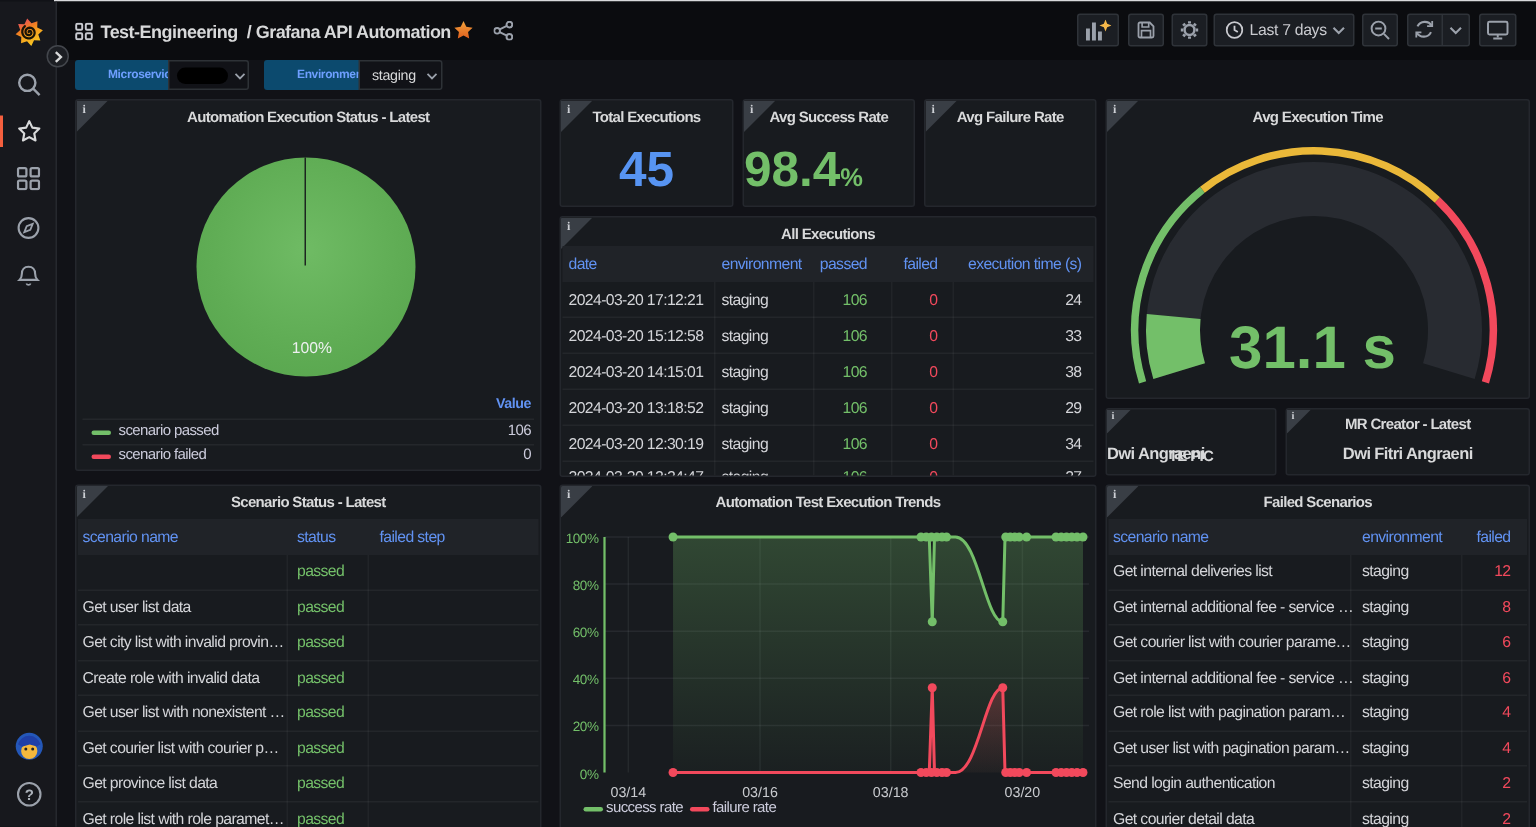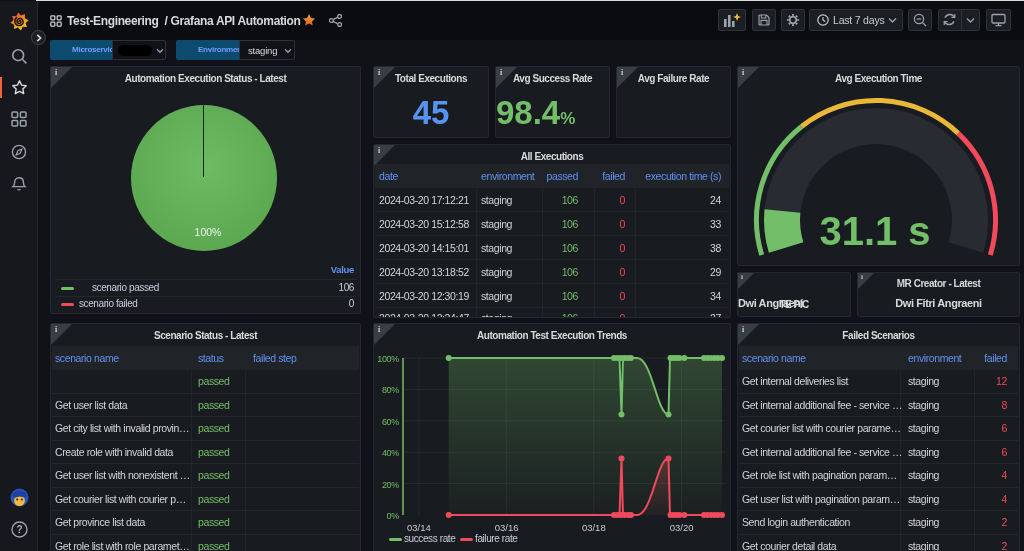--- a/index.html
+++ b/index.html
@@ -207,21 +207,21 @@
         <i>i</i>
       </div>
   <div class="ptitle">Automation Execution Status - Latest</div>
   <div class="abs" style="left:79.5px;top:37.5px;width:146px;height:146px;border-radius:50%;background:radial-gradient(circle at 50% 42%, #6fbb64 0%, #60ad55 55%, #55a34b 100%);"></div>
   <div class="abs" style="left:152px;top:38px;width:1px;height:72px;background:rgba(20,22,26,0.9);"></div>
   <div class="abs" style="left:127px;top:159px;width:60px;text-align:center;font-size:10.5px;color:#eef0f1;">100%</div>
   <div class="abs" style="right:6px;top:196px;height:13px;line-height:13px;font-size:9.5px;letter-spacing:-0.3px;font-weight:700;color:#6192f2;">Value</div>
   <div class="rowline" style="top:212px;left:4px;right:4px;"></div>
   <div class="abs" style="left:10px;top:213px;right:4px;height:16px;">
     <span class="dash" style="left:0;background:#73bf69;"></span>
-    <span class="lgtxt" style="left:18px;margin-left:13px;">scenario passed</span>
+    <span class="lgtxt" style="left:18px;">scenario passed</span>
     <span class="lgtxt" style="right:2px;">106</span>
   </div>
   <div class="rowline" style="top:229px;left:4px;right:4px;"></div>
   <div class="abs" style="left:10px;top:229px;right:4px;height:16px;">
     <span class="dash" style="left:0;background:#f2495c;"></span>
     <span class="lgtxt" style="left:18px;">scenario failed</span>
     <span class="lgtxt" style="right:2px;">0</span>
   </div>
 </div>
 

